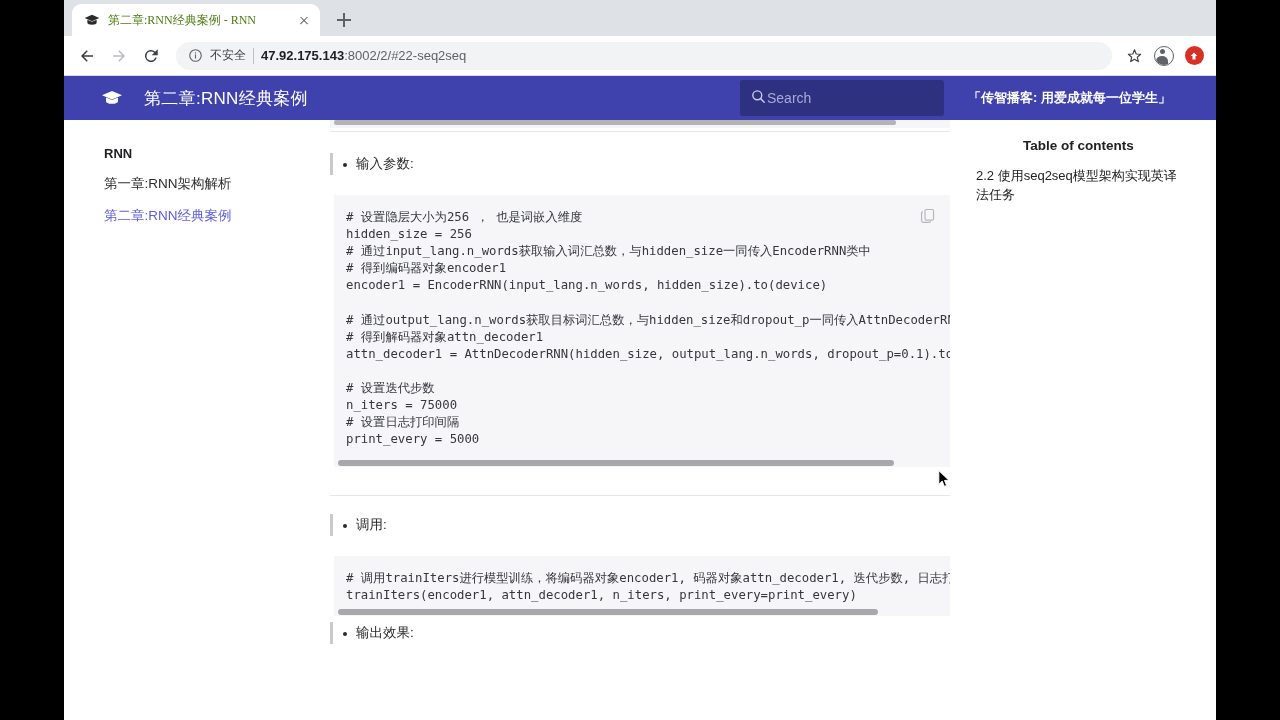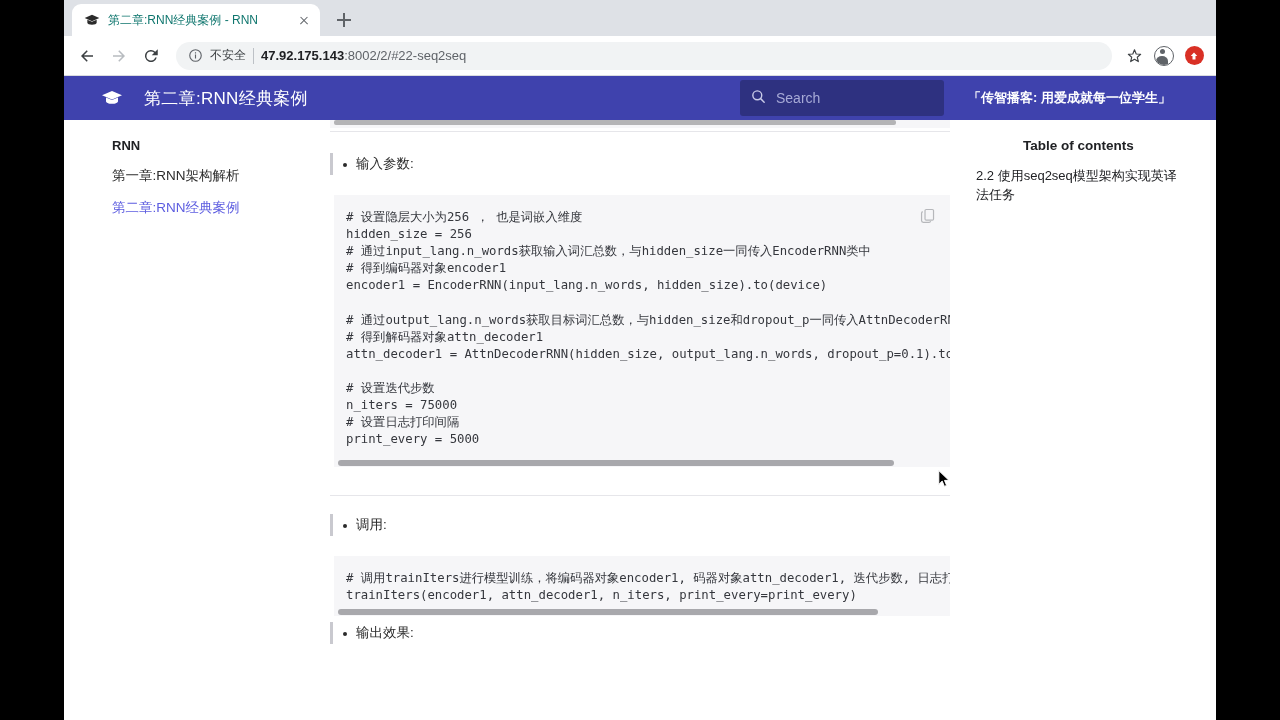--- a/index.html
+++ b/index.html
@@ -44,25 +44,26 @@
     gap: 8px;
   }
   .tab-favicon {
     width: 16px; height: 16px;
     flex: 0 0 16px;
     display: block;
   }
   .tab-title {
     flex: 1 1 auto;
     font-size: 12px;
-    color: #0f766e;
+    color: #4d7c0f;
     white-space: nowrap;
     overflow: hidden;
     text-overflow: ellipsis;
     line-height: 32px;
+    font-family: Liberation Serif, serif;
   }
   .tab-close {
     flex: 0 0 16px;
     width: 16px; height: 16px;
     position: relative;
     border-radius: 50%;
   }
   .tab-close::before, .tab-close::after {
     content: "";
     position: absolute;
@@ -197,21 +198,21 @@
   }
   #searchbox {
     position: absolute;
     left: 676px; top: 4px;
     width: 204px; height: 36px;
     background: #2e3180;
     border-radius: 3px;
     display: flex; align-items: center;
     padding: 0 10px;
     box-sizing: border-box;
-    gap: 9px;
+    gap: 0;
   }
   #searchbox .search-ph {
     color: #a7aad6;
     font-size: 14px;
   }
   #slogan {
     position: absolute;
     left: 904px; top: 0; height: 44px;
     display: flex; align-items: center;
     color: #ffffff;
@@ -224,23 +225,22 @@
   #content {
     position: relative;
     height: 600px;
     background: #ffffff;
     overflow: hidden;
   }
 
   
   #leftnav {
     position: absolute;
-    left: 40px; top: 18px;
+    left: 40px; top: 26px;
     width: 190px;
-    margin-left: 8px;
   }
   #leftnav .nav-head {
     font-size: 13px;
     font-weight: bold;
     color: #202124;
     margin-bottom: 14px;
   }
   #leftnav .nav-item {
     font-size: 13.5px;
     color: #2b2b2b;

